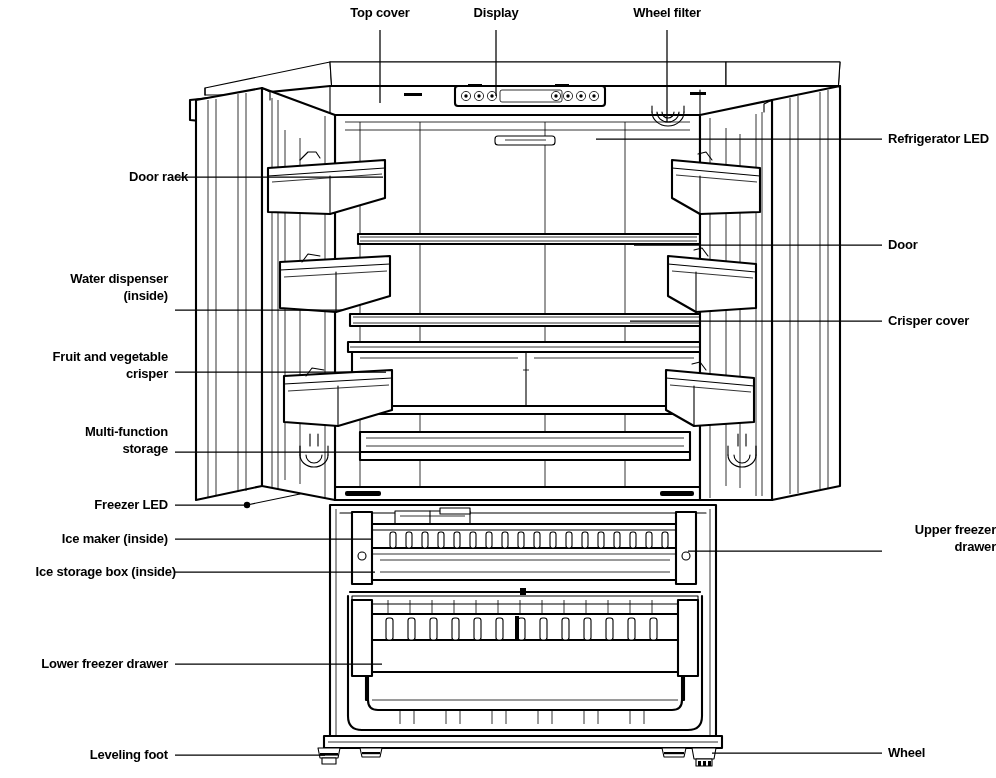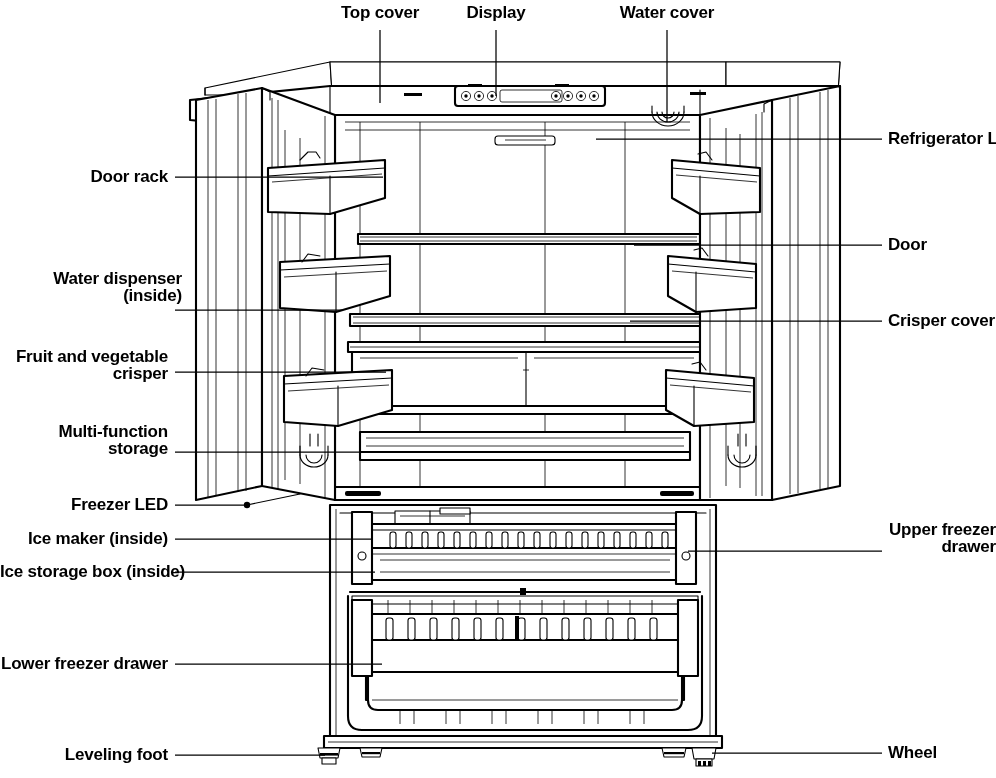--- a/index.html
+++ b/index.html
@@ -7,21 +7,21 @@
     width:996px;height:778px;
     font-family:"Liberation Sans", sans-serif;
     color:#000000;
     overflow:hidden;
     position:relative;
   }
   #stage{position:absolute;left:0;top:0;width:996px;height:778px;}
   #art{position:absolute;left:0;top:0;width:996px;height:778px;}
   .lbl{
     position:absolute;
-    font-size:17px;
+    font-size:13px;
     line-height:17px;
     font-weight:700;
     letter-spacing:-0.2px;
     color:#000;
     white-space:pre;
   }
   .lbl.r{text-align:right;}
   .lbl.l{text-align:left;}
   .lbl.c{text-align:center;}
 </style>
@@ -404,31 +404,31 @@
         <line x1="630" y1="321" x2="882" y2="321" class="ld"></line>
         <line x1="688" y1="551" x2="882" y2="551" class="ld"></line>
         <line x1="712" y1="753" x2="882" y2="753" class="ld"></line>
       </g>
 
   </svg>
 
   <div id="label-layer">
       <div class="lbl c" style="top: 4px; left: 260px; width: 240px; text-align: center;">Top cover</div>
       <div class="lbl c" style="top: 4px; left: 376px; width: 240px; text-align: center;">Display</div>
-      <div class="lbl c" style="top: 4px; left: 547px; width: 240px; text-align: center;">Water cover</div>
-      <div class="lbl r" style="top: 168px; left: 0px; width: 168px; text-align: right;">Door rack</div>
-      <div class="lbl r" style="top: 269.5px; left: 0px; width: 168px; text-align: right; padding-left: 14px;">Water dispenser
+      <div class="lbl c" style="top: 4px; left: 547px; width: 240px; text-align: center;">Wheel filter</div>
+      <div class="lbl r" style="top: 168px; left: 0px; width: 168px; text-align: right; padding-left: 20px;">Door rack</div>
+      <div class="lbl r" style="top: 269.5px; left: 0px; width: 168px; text-align: right;">Water dispenser
 (inside)</div>
       <div class="lbl r" style="top: 347.5px; left: 0px; width: 168px; text-align: right;">Fruit and vegetable
 crisper</div>
       <div class="lbl r" style="top: 422.5px; left: 0px; width: 168px; text-align: right;">Multi-function
 storage</div>
       <div class="lbl r" style="top: 496px; left: 0px; width: 168px; text-align: right;">Freezer LED</div>
       <div class="lbl r" style="top: 530px; left: 0px; width: 168px; text-align: right;">Ice maker (inside)</div>
-      <div class="lbl r" style="top: 563px; left: 0px; width: 168px; text-align: right;">Ice storage box (inside)</div>
+      <div class="lbl r" style="top: 563px; left: 8px; width: 168px; text-align: right;">Ice storage box (inside)</div>
       <div class="lbl r" style="top: 655px; left: 0px; width: 168px; text-align: right;">Lower freezer drawer</div>
       <div class="lbl r" style="top: 746px; left: 0px; width: 168px; text-align: right;">Leveling foot</div>
       <div class="lbl l" style="top: 130px; left: 888px; width: 108px; text-align: left;">Refrigerator LED</div>
       <div class="lbl l" style="top: 236px; left: 888px; width: 108px; text-align: left;">Door</div>
       <div class="lbl l" style="top: 312px; left: 888px; width: 108px; text-align: left;">Crisper cover</div>
       <div class="lbl l" style="top: 520.5px; left: 888px; width: 108px; text-align: right;">Upper freezer
 drawer</div>
       <div class="lbl l" style="top: 744px; left: 888px; width: 108px; text-align: left;">Wheel</div>
     </div>
 

